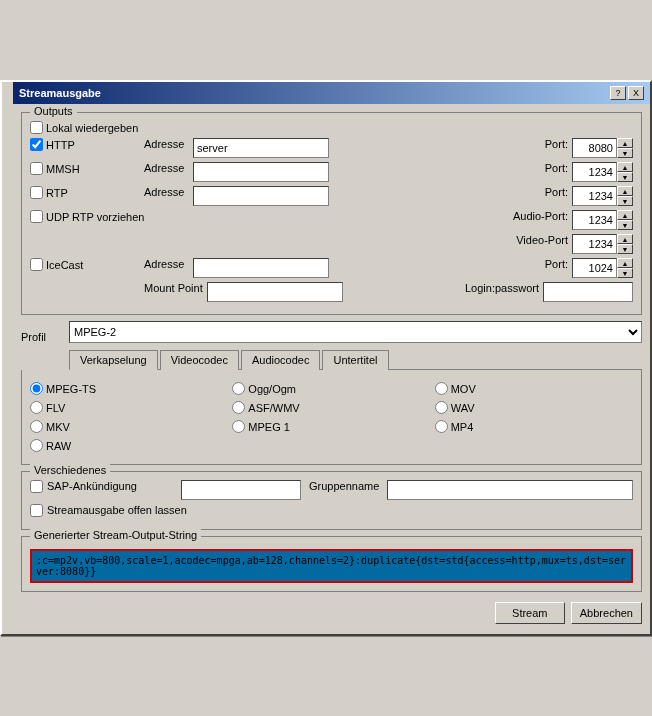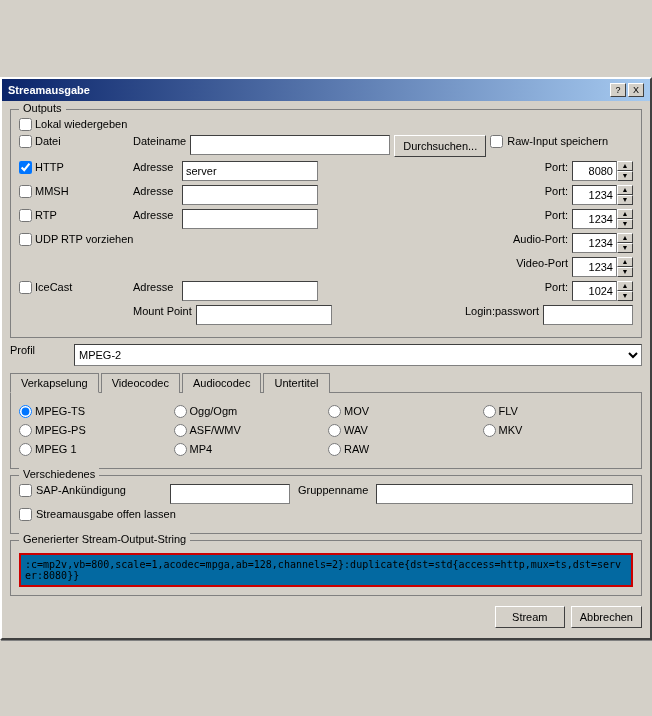--- a/index.html
+++ b/index.html
@@ -12,20 +12,21 @@
       align-items: center;
       min-height: 100vh;
     }
     .window {
       width: 652px;
       background: #d4d0c8;
       border: 2px solid #ffffff;
       border-right-color: #404040;
       border-bottom-color: #404040;
       box-shadow: 1px 1px 0 #808080;
+      padding-left: 11px;
     }
     .title-bar {
       background: linear-gradient(to right, #0a246a, #a6caf0);
       color: white;
       padding: 3px 6px;
       display: flex;
       align-items: center;
       justify-content: space-between;
       height: 22px;
     }
@@ -149,41 +150,42 @@
       background: #d4d0c8;
       border: 1px solid #ffffff;
       border-right-color: #404040;
       border-bottom-color: #404040;
       font-size: 11px;
       cursor: pointer;
       white-space: nowrap;
     }
     .profile-row {
       display: flex;
-      align-items: flex-start;
+      align-items: flex-end;
       margin-bottom: 6px;
-      gap: 24px;
+      gap: 8px;
     }
     .profile-label {
       font-size: 11px;
       min-width: 40px;
     }
     select {
       height: 22px;
       border: 1px solid #808080;
       border-top-color: #404040;
       border-left-color: #404040;
       background: white;
       font-size: 11px;
       flex: 1;
     }
     .tabs-bar {
       display: flex;
       border-bottom: 1px solid #808080;
       margin-bottom: 0;
+      margin-left: 48px;
     }
     .tab {
       padding: 3px 10px;
       border: 1px solid #808080;
       border-bottom: none;
       background: #d4d0c8;
       font-size: 11px;
       cursor: pointer;
       margin-right: 2px;
       position: relative;
@@ -195,21 +197,21 @@
       z-index: 1;
     }
     .tab-content {
       border: 1px solid #808080;
       border-top: none;
       padding: 8px;
       margin-bottom: 6px;
     }
     .radio-grid {
       display: grid;
-      grid-template-columns: repeat(4, 1fr);
+      grid-template-columns: repeat(3, 1fr);
       gap: 6px 4px;
       padding: 4px 0;
     }
     .radio-item {
       display: flex;
       align-items: center;
       gap: 3px;
       font-size: 11px;
     }
     .radio-item input[type="radio"] {
@@ -262,31 +264,20 @@
     <div class="group-box">
       <span class="group-box-label">Outputs</span>
 
       <div class="row">
         <div class="checkbox-label">
           <input type="checkbox" id="lokal" style="">
           <label for="lokal">Lokal wiedergeben</label>
         </div>
       </div>
 
-      <div class="row">
-        <div class="checkbox-label">
-          <input type="checkbox" id="datei" style="">
-          <label for="datei">Datei</label>
-        </div>
-        <label class="addr-label">Dateiname</label>
-        <input type="text" class="input-wide" style="">
-        <button class="btn">Durchsuchen...</button>
-        <input type="checkbox" id="raw" style="">
-        <label for="raw">Raw-Input speichern</label>
-      </div>
 
       <div class="row http-row">
         <div class="checkbox-label">
           <input type="checkbox" id="http" checked="" style="">
           <label for="http">HTTP</label>
         </div>
         <label class="addr-label">Adresse</label>
         <input type="text" class="input-address" value="server" style="">
         <span class="spacer"></span>
         <label>Port:</label>
@@ -421,24 +412,20 @@
         </div>
         <div class="radio-item">
           <input type="radio" name="enc" id="enc2" style="">
           <label for="enc2">MOV</label>
         </div>
         <div class="radio-item">
           <input type="radio" name="enc" id="enc3" style="">
           <label for="enc3">FLV</label>
         </div>
         <div class="radio-item">
-          <input type="radio" name="enc" id="enc4" style="">
-          <label for="enc4">MPEG-PS</label>
-        </div>
-        <div class="radio-item">
           <input type="radio" name="enc" id="enc5" style="">
           <label for="enc5">ASF/WMV</label>
         </div>
         <div class="radio-item">
           <input type="radio" name="enc" id="enc6" style="">
           <label for="enc6">WAV</label>
         </div>
         <div class="radio-item">
           <input type="radio" name="enc" id="enc7" style="">
           <label for="enc7">MKV</label>

